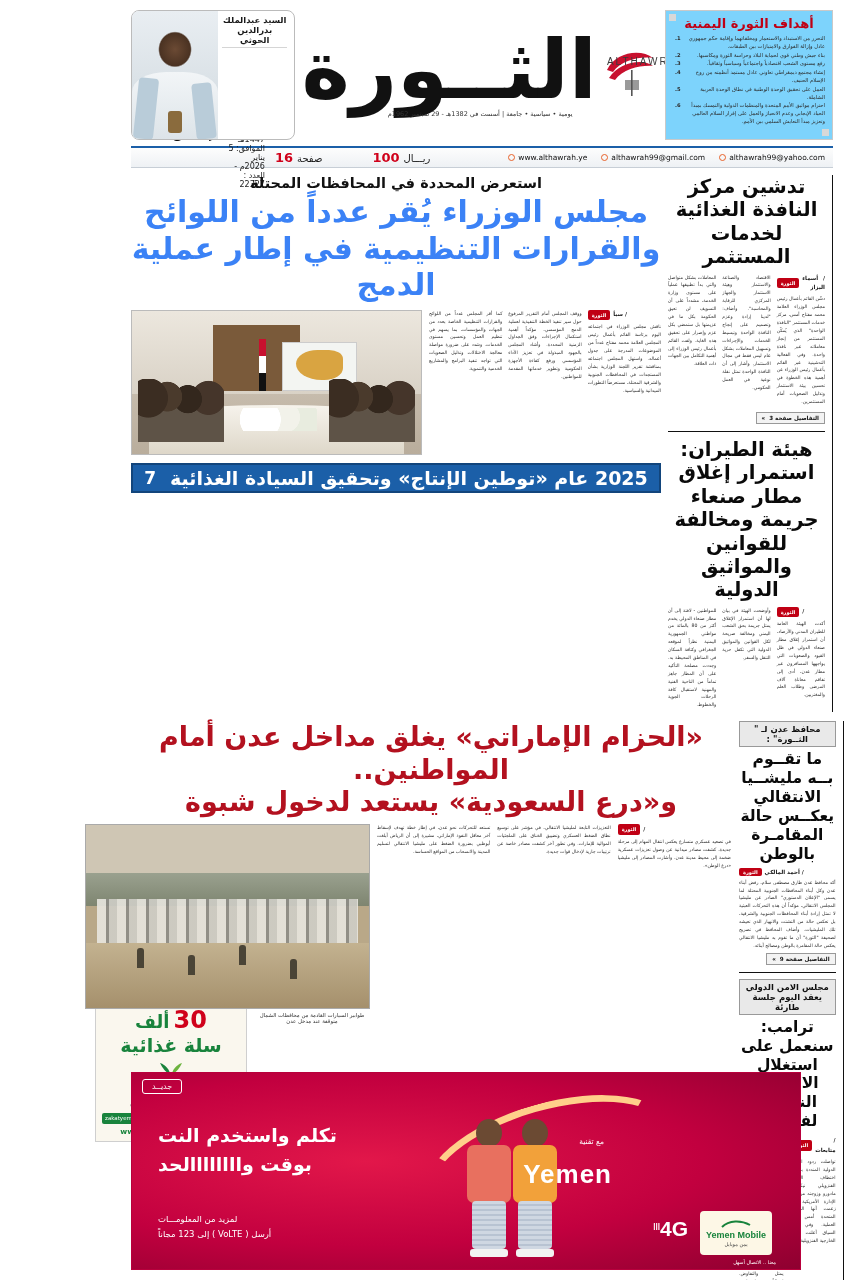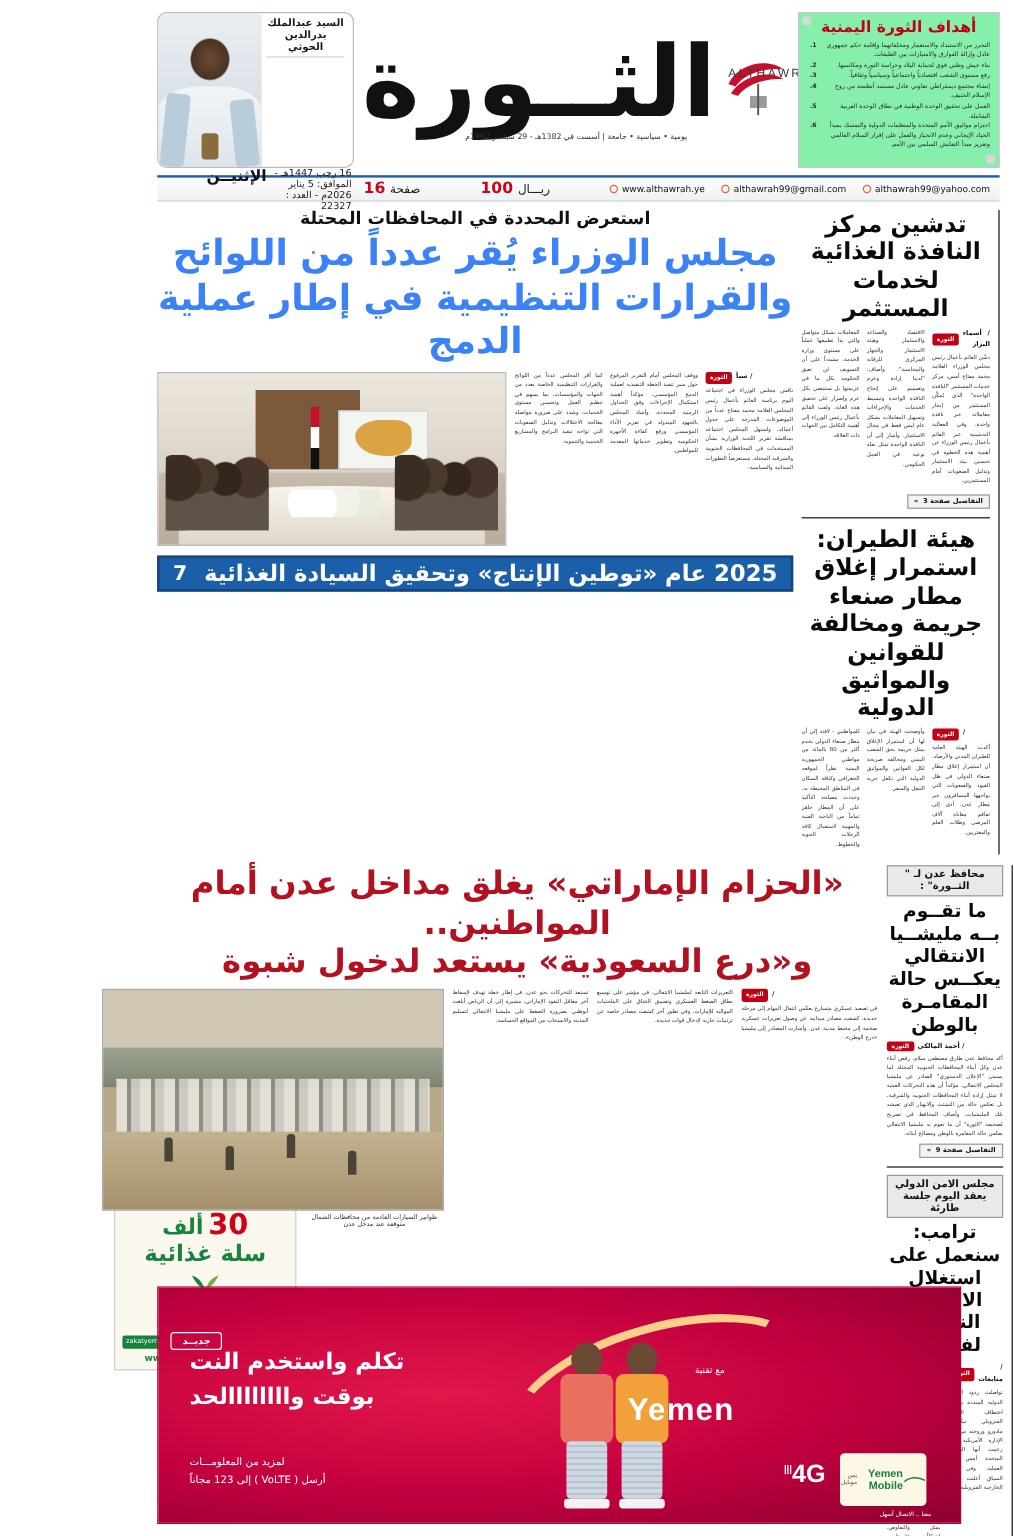--- a/index.html
+++ b/index.html
@@ -16,21 +16,21 @@
     padding: 10px 12px;
   }
 
   
   .header {
     display: flex; flex-direction: row-reverse;
     align-items: stretch; justify-content: space-between;
     height: 130px; gap: 6px;
   }
   .goals-box {
-    width: 250px; border: 1px solid #c9c9c9; background: #86efac;
+    width: 250px; border: 1px solid #c9c9c9; background: #7dd3fc;
     padding: 5px 7px 4px 7px; position: relative;
   }
   .goals-title {
     color: #c00014; font-size: 13px; font-weight: bold;
     text-align: center; margin-bottom: 4px; letter-spacing: .2px;
   }
   .goals-list { list-style: none; }
   .goals-list li {
     display: flex; flex-direction: row-reverse;
     font-size: 5.2px; color: #2a2a2a; line-height: 1.5;
@@ -105,21 +105,21 @@
     background: linear-gradient(#fdfdfd,#eef1f4);
     border-top: 2px solid #1b5fa8; border-bottom: 1px solid #c7ced6;
     display: flex; flex-direction: row-reverse; align-items: center;
     padding: 0 8px; gap: 10px; font-size: 8px; color: #1a1a1a;
   }
   .ib-date { font-size: 8px; display:flex; flex-direction:row-reverse; align-items:flex-start; gap:4px;margin-left:33px;}
   .ib-day { font-size: 13px; font-weight: bold; color:#111; }
   .ib-mid { display:flex; flex-direction:row-reverse; align-items:baseline; gap:4px; margin-right: 40px;}
   .ib-num { color:#d0021b; font-size: 13px; font-weight:bold; }
   .ib-label { font-size: 10px; }
-  .ib-links { margin-right:auto; display:flex; flex-direction:row-reverse; gap:14px; align-items:center; }
+  .ib-links { margin-right:auto; display:flex; flex-direction:row-reverse; gap:14px; align-items:center;margin-left:28px; }
   .ib-link { display:flex; flex-direction:row-reverse; align-items:center; gap:3px; font-size:7.5px; color:#111; }
   .dot-icon {
     width:7px;height:7px;border-radius:50%;border:1.4px solid #e8622a; display:inline-block;
   }
 
   
   .main { display: flex; flex-direction: row-reverse; margin-top: 7px; gap: 7px; }
   .col-lead { width: 530px; }
   .col-side { width: 283px; border-right: 1px solid #111; padding-right: 7px; }
 
@@ -278,21 +278,21 @@
   .side2-head { font-size:15.5px; font-weight:bold; line-height:1.22; text-align:center; color:#0a0a0a; }
 
   
   .bottom-ad {
     position:absolute; bottom:10px; left:12px; width: 670px; height: 198px;
     background: radial-gradient(ellipse at 35% 45%, #e2174a 0%, #c2003f 55%, #8e0030 100%);
     overflow:hidden; border:1px solid #b8003c;
   }
   .ba-new {
     position:absolute; top:6px; left:10px; border:1px solid #fff; color:#fff;
-    font-size:8px; font-weight:bold; padding:2px 9px; border-radius:3px;margin-top:31px;
+    font-size:8px; font-weight:normal; padding:2px 9px; border-radius:3px;
   }
   .ba-head {
     position:absolute; top:48px; left:26px; color:#fff; text-align:left;
     font-size:19px; font-weight:bold; line-height:1.5; direction:rtl;
   }
   .ba-sub {
     position:absolute; bottom:28px; left:26px; color:#fff; text-align:left;
     font-size:8.5px; line-height:1.7; direction:rtl;
   }
   .ba-volte {
@@ -314,21 +314,21 @@
     background: repeating-linear-gradient(0deg,#cfd7e2 0 3px,#b8c3d2 3px 5px); border-radius:4px; }
   .ba-shoes { position:absolute; bottom:0; left:5px; right:5px; height:8px; background:#f2f2f2; border-radius:3px; }
   .ba-arc {
     position:absolute; bottom:46px; right:120px; width:260px; height:120px;
     border: 7px solid rgba(255,190,120,.85);
     border-radius:50%; border-color: #ffcf8a transparent transparent transparent;
     transform: rotate(-16deg);
   }
   .ba-logo {
     position:absolute; bottom:14px; right:28px; width:72px; height:44px;
-    background:#fdf7e6; border-radius:4px; display:flex; 
+    background:#fdf7e6; border-radius:4px; display:flex; flex-direction:column;
     align-items:center; justify-content:center; gap:1px;
   }
   .ba-logo-t { color:#18833c; font-size:9px; font-weight:bold; font-family:"Liberation Sans",sans-serif;}
   .ba-logo-s { color:#4a4a4a; font-size:5px; }
   .ba-logo-c { position:absolute; bottom:4px; right:24px; color:#fff; font-size:5px; }
   .ba-4g { position:absolute; bottom:28px; right:112px; color:#fff; font-size:21px; font-weight:bold;
     font-family:"Liberation Sans", sans-serif; }
   .ba-4g sup { font-size:8px; }
 </style>
 </head>

